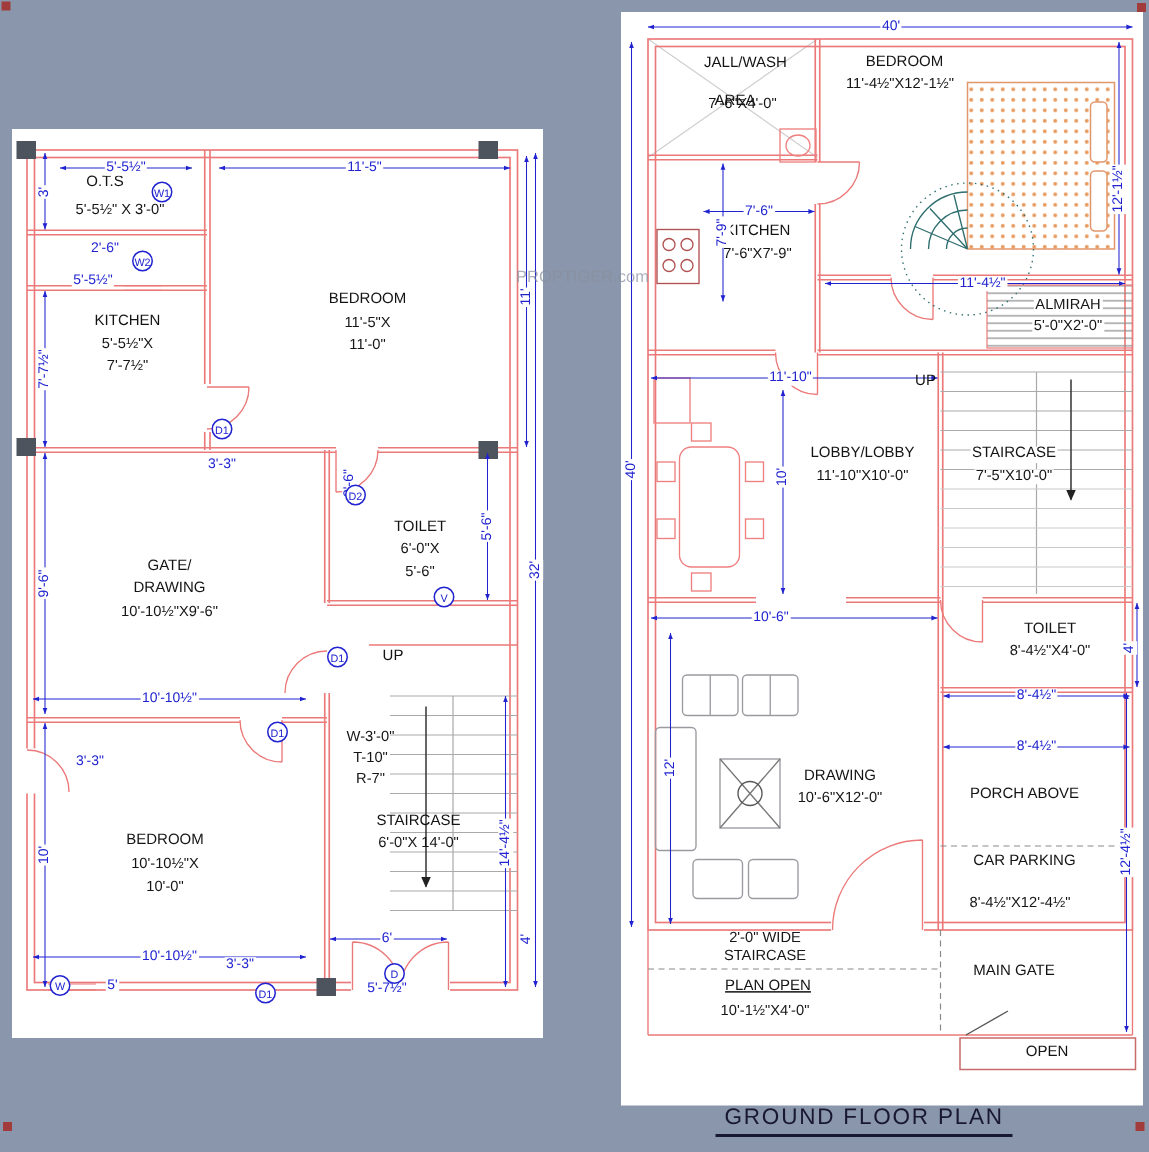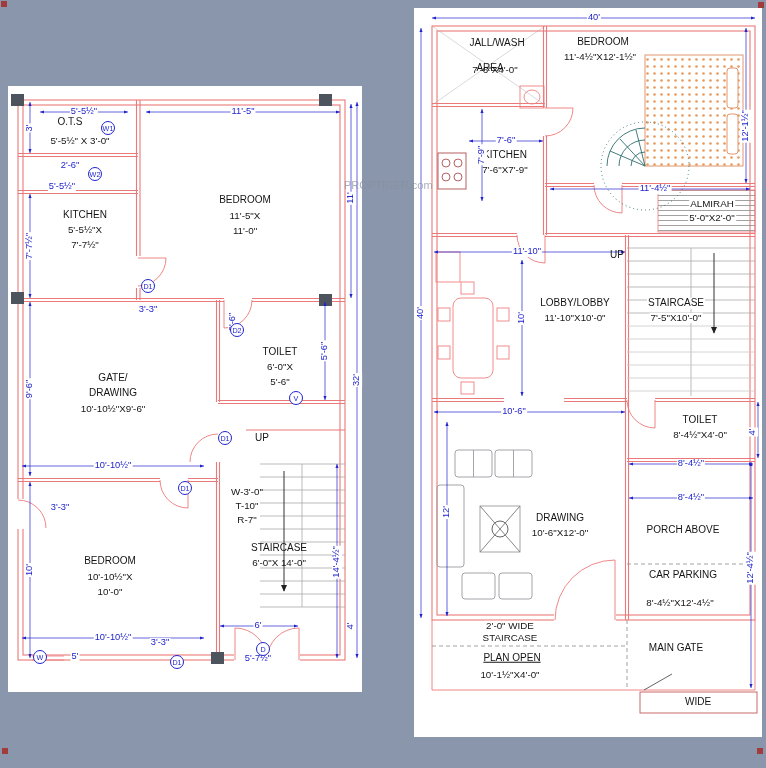--- a/index.html
+++ b/index.html
@@ -308,31 +308,32 @@
     <div class="lbl room" style="left:146px;top:510px">DRAWING</div>
     <div class="lbl sz" style="left:146px;top:525px">10'-6"X12'-0"</div>
     <div class="lbl room" style="left:269px;top:522px">PORCH ABOVE</div>
     <div class="lbl room" style="left:269px;top:567px">CAR PARKING</div>
     <div class="lbl sz" style="left:266px;top:595px">8'-4½"X12'-4½"</div>
     <div class="lbl sz wbg" style="left:96px;top:618px">2'-0" WIDE</div>
     <div class="lbl sz wbg" style="left:96px;top:630px">STAIRCASE</div>
     <div class="lbl room ul" style="left:98px;top:650px">PLAN OPEN</div>
     <div class="lbl sz" style="left:96px;top:667px">10'-1½"X4'-0"</div>
     <div class="lbl room" style="left:262px;top:640px">MAIN GATE</div>
-    <div class="lbl room" style="left:284px;top:694px">WIDE</div>
+    <div class="lbl room" style="left:284px;top:694px">OPEN</div>
 
     <div class="lbl dim" style="left:180px;top:10px">40'</div>
     <div class="lbl dim v" style="left:7px;top:305px">40'</div>
     <div class="lbl dim" style="left:241px;top:181px">11'-4½"</div>
     <div class="lbl dim v" style="left:332px;top:118px">12'-1½"</div>
     <div class="lbl dim" style="left:92px;top:133px">7'-6"</div>
     <div class="lbl dim v" style="left:68px;top:147px">7'-9"</div>
     <div class="lbl dim" style="left:113px;top:244px">11'-10"</div>
     <div class="lbl dim v" style="left:108px;top:310px">10'</div>
     <div class="lbl dim" style="left:100px;top:404px">10'-6"</div>
     <div class="lbl dim v" style="left:33px;top:504px">12'</div>
     <div class="lbl dim" style="left:277px;top:456px">8'-4½"</div>
     <div class="lbl dim v" style="left:339px;top:424px">4'</div>
     <div class="lbl dim" style="left:277px;top:490px">8'-4½"</div>
     <div class="lbl dim v" style="left:337px;top:560px">12'-4½"</div>
   </div>
 
+  <div class="title">GROUND FLOOR PLAN</div>
 </div>
 
 </body></html>

